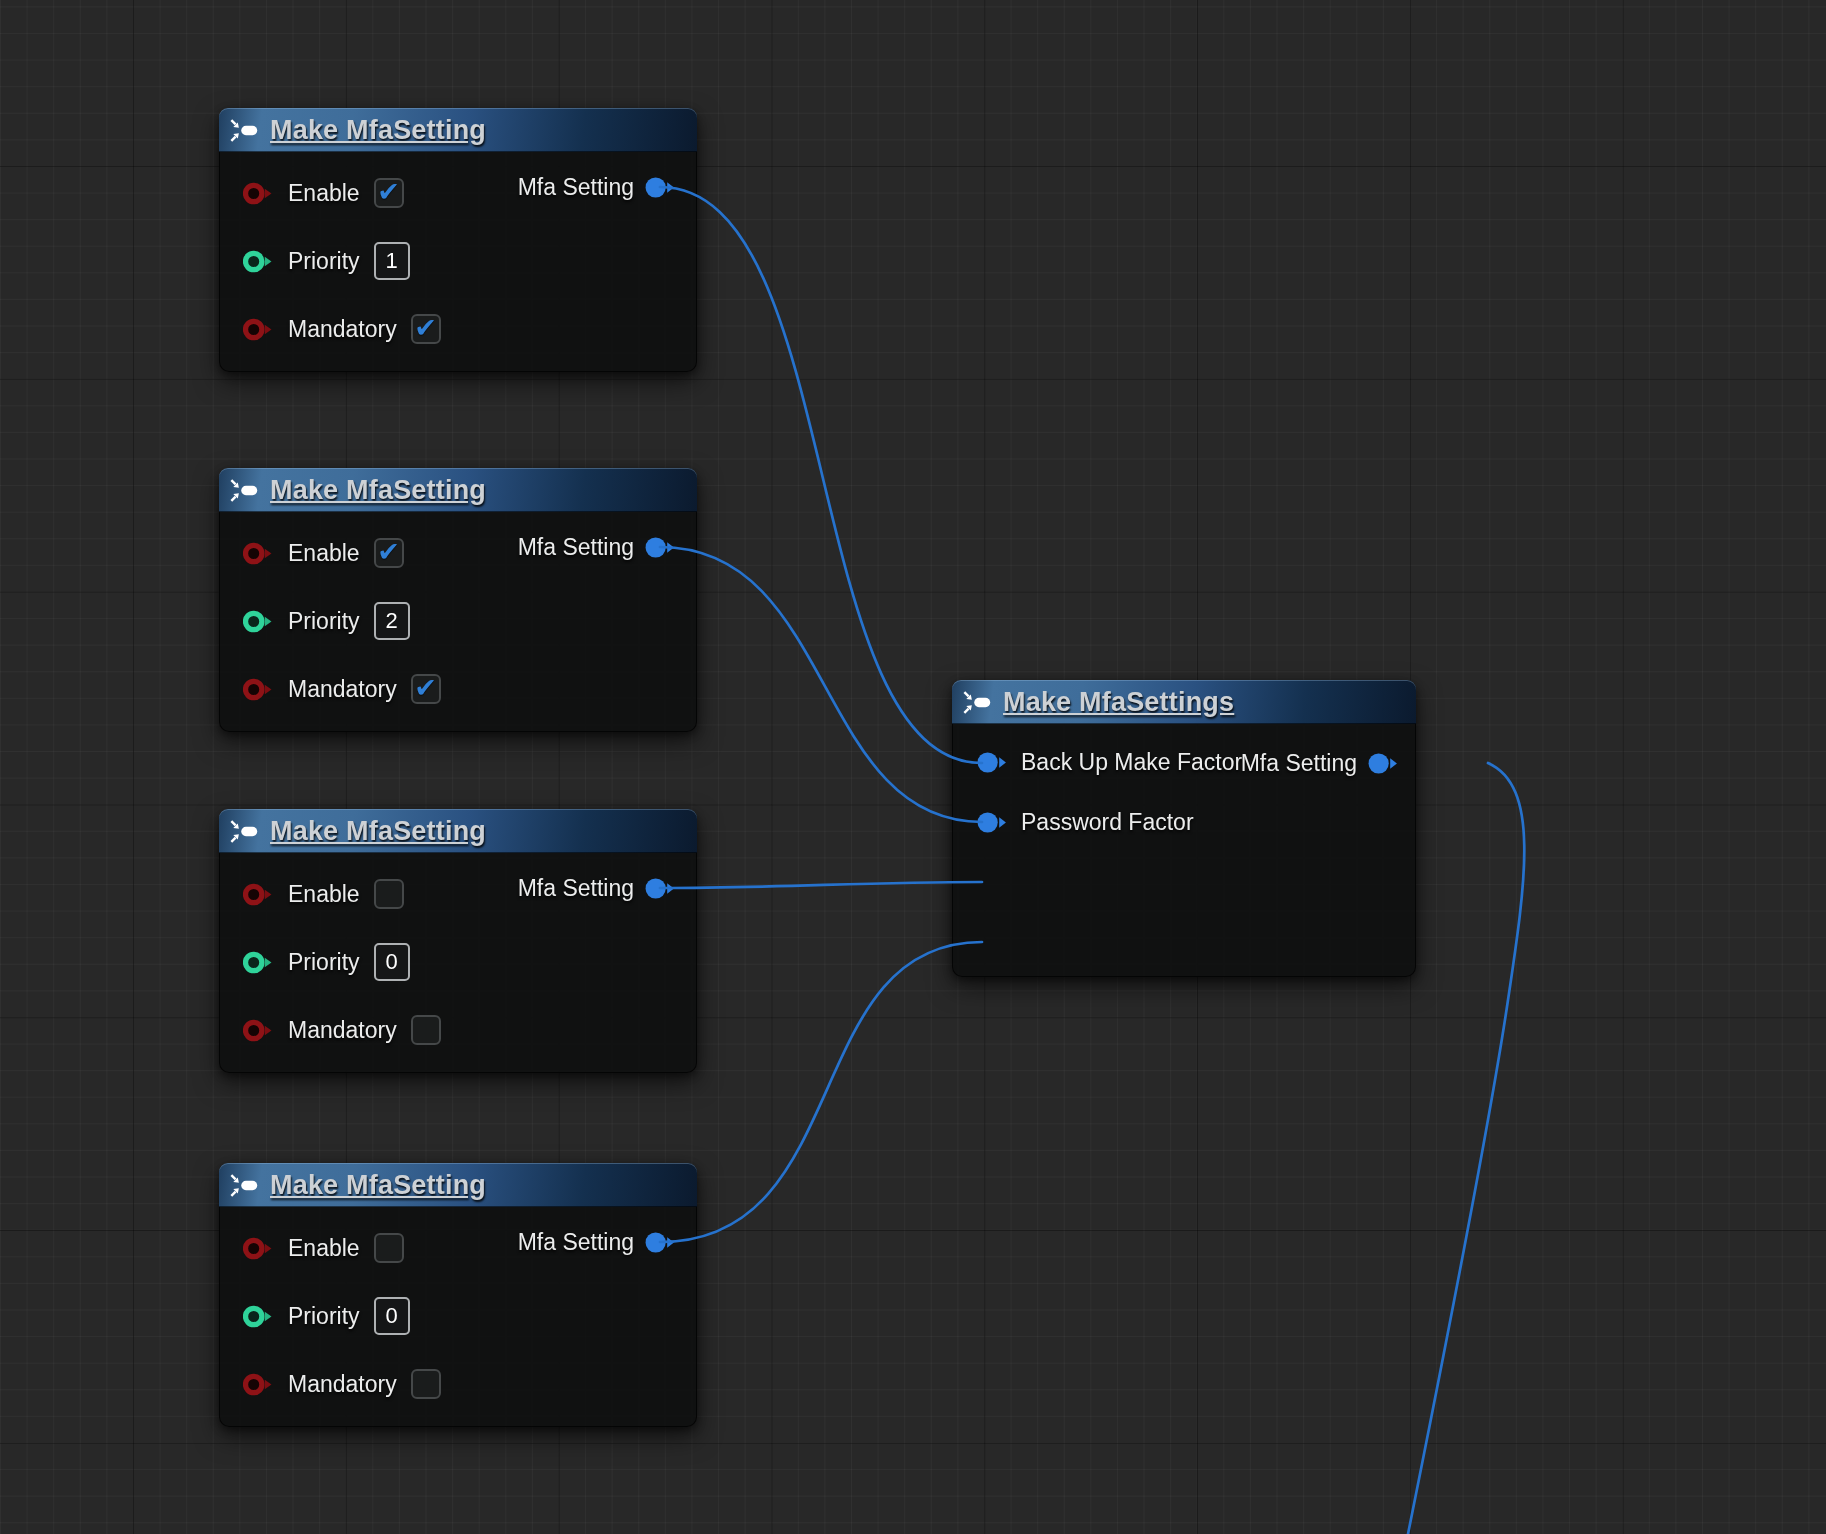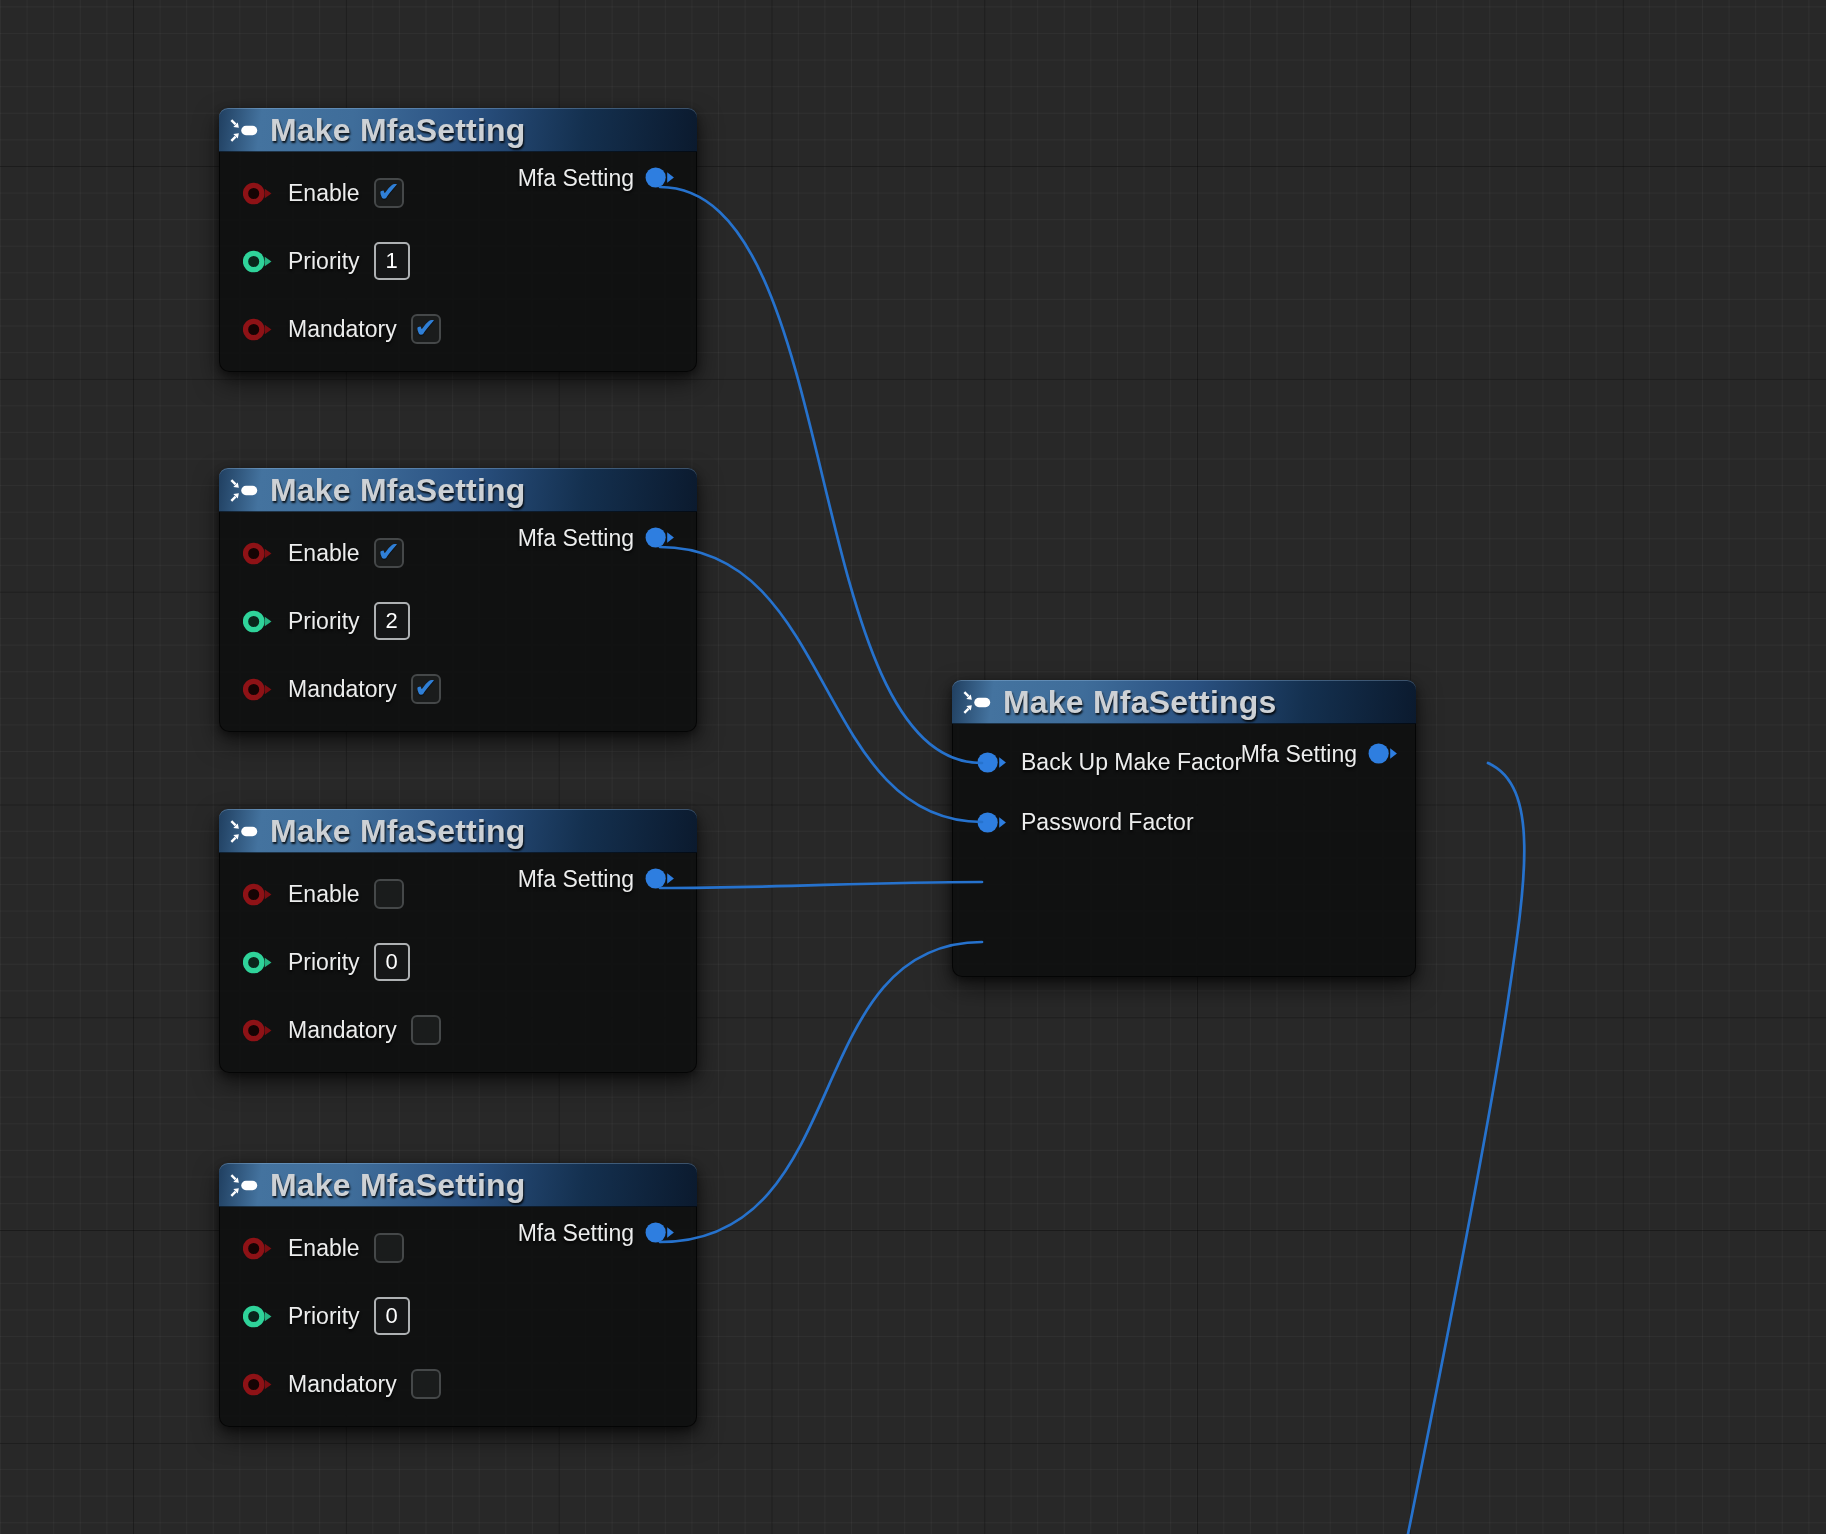--- a/index.html
+++ b/index.html
@@ -24,39 +24,39 @@
                inset 0 0 0 1px rgba(0,0,0,0.7);
   }
   .node-header{
     height:44px;display:flex;align-items:center;padding-left:10px;
     border-radius:9px 9px 0 0;
     background:linear-gradient(97deg,#203f60 0%, #44739f 9%, #3f6d9a 28%, #2a5181 52%, #14304f 76%, #0b1a2e 100%);
     box-shadow:inset 0 1px 0 rgba(170,205,240,0.30), inset 0 -1px 0 rgba(0,0,0,0.55);
   }
   .struct-icon{width:32px;height:25px;margin-right:9px;flex:0 0 auto;}
   .node-title{
-    font-size:32px;font-weight:bold;color:#cdd1d5;letter-spacing:0.2px;
-    text-shadow:1px 2px 2px rgba(0,0,0,0.85);white-space:nowrap;
+    font-size:27px;font-weight:bold;color:#cdd1d5;letter-spacing:0.2px;
+    text-shadow:1px 2px 2px rgba(0,0,0,0.85);white-space:nowrap;text-decoration:underline;
   }
   .node-body{padding-top:7px;}
   .node-body.tight{padding-top:9px;}
   .row{height:68px;display:flex;align-items:center;padding-left:24px;}
   .row.slim{height:59.5px;}
   .pin{width:31px;height:25px;flex:0 0 auto;}
   .pin-red circle{fill:#150404;stroke:#8e1216;stroke-width:5.5;}
   .pin-red path{fill:#7c0e12;}
   .pin-green circle{fill:#0a241b;stroke:#2fd39a;stroke-width:5.5;}
   .pin-green path{fill:#26b583;}
   .pin-blue circle{fill:#2e7ee0;stroke:none;}
   .pin-blue path{fill:#2e7ee0;}
   .pin-label{
     font-size:23px;color:#eceded;margin-left:14px;white-space:nowrap;
     text-shadow:0 2px 3px rgba(0,0,0,0.9);
   }
-  .out-row{position:absolute;display:flex;}
+  .out-row{position:absolute;display:flex;align-items:center;}
   .out-row .pin-label{margin:0 10px 0 0;}
   .checkbox{
     width:30px;height:30px;margin-left:14px;box-sizing:border-box;
     background:#1a1c1c;border:2px solid #454849;border-radius:6px;
     display:flex;align-items:center;justify-content:center;
   }
   .checkbox.checked::after{
     content:"\2714";
     color:#2f7fd6;font-size:27px;font-weight:bold;line-height:1;
     transform:translateY(-1px);

